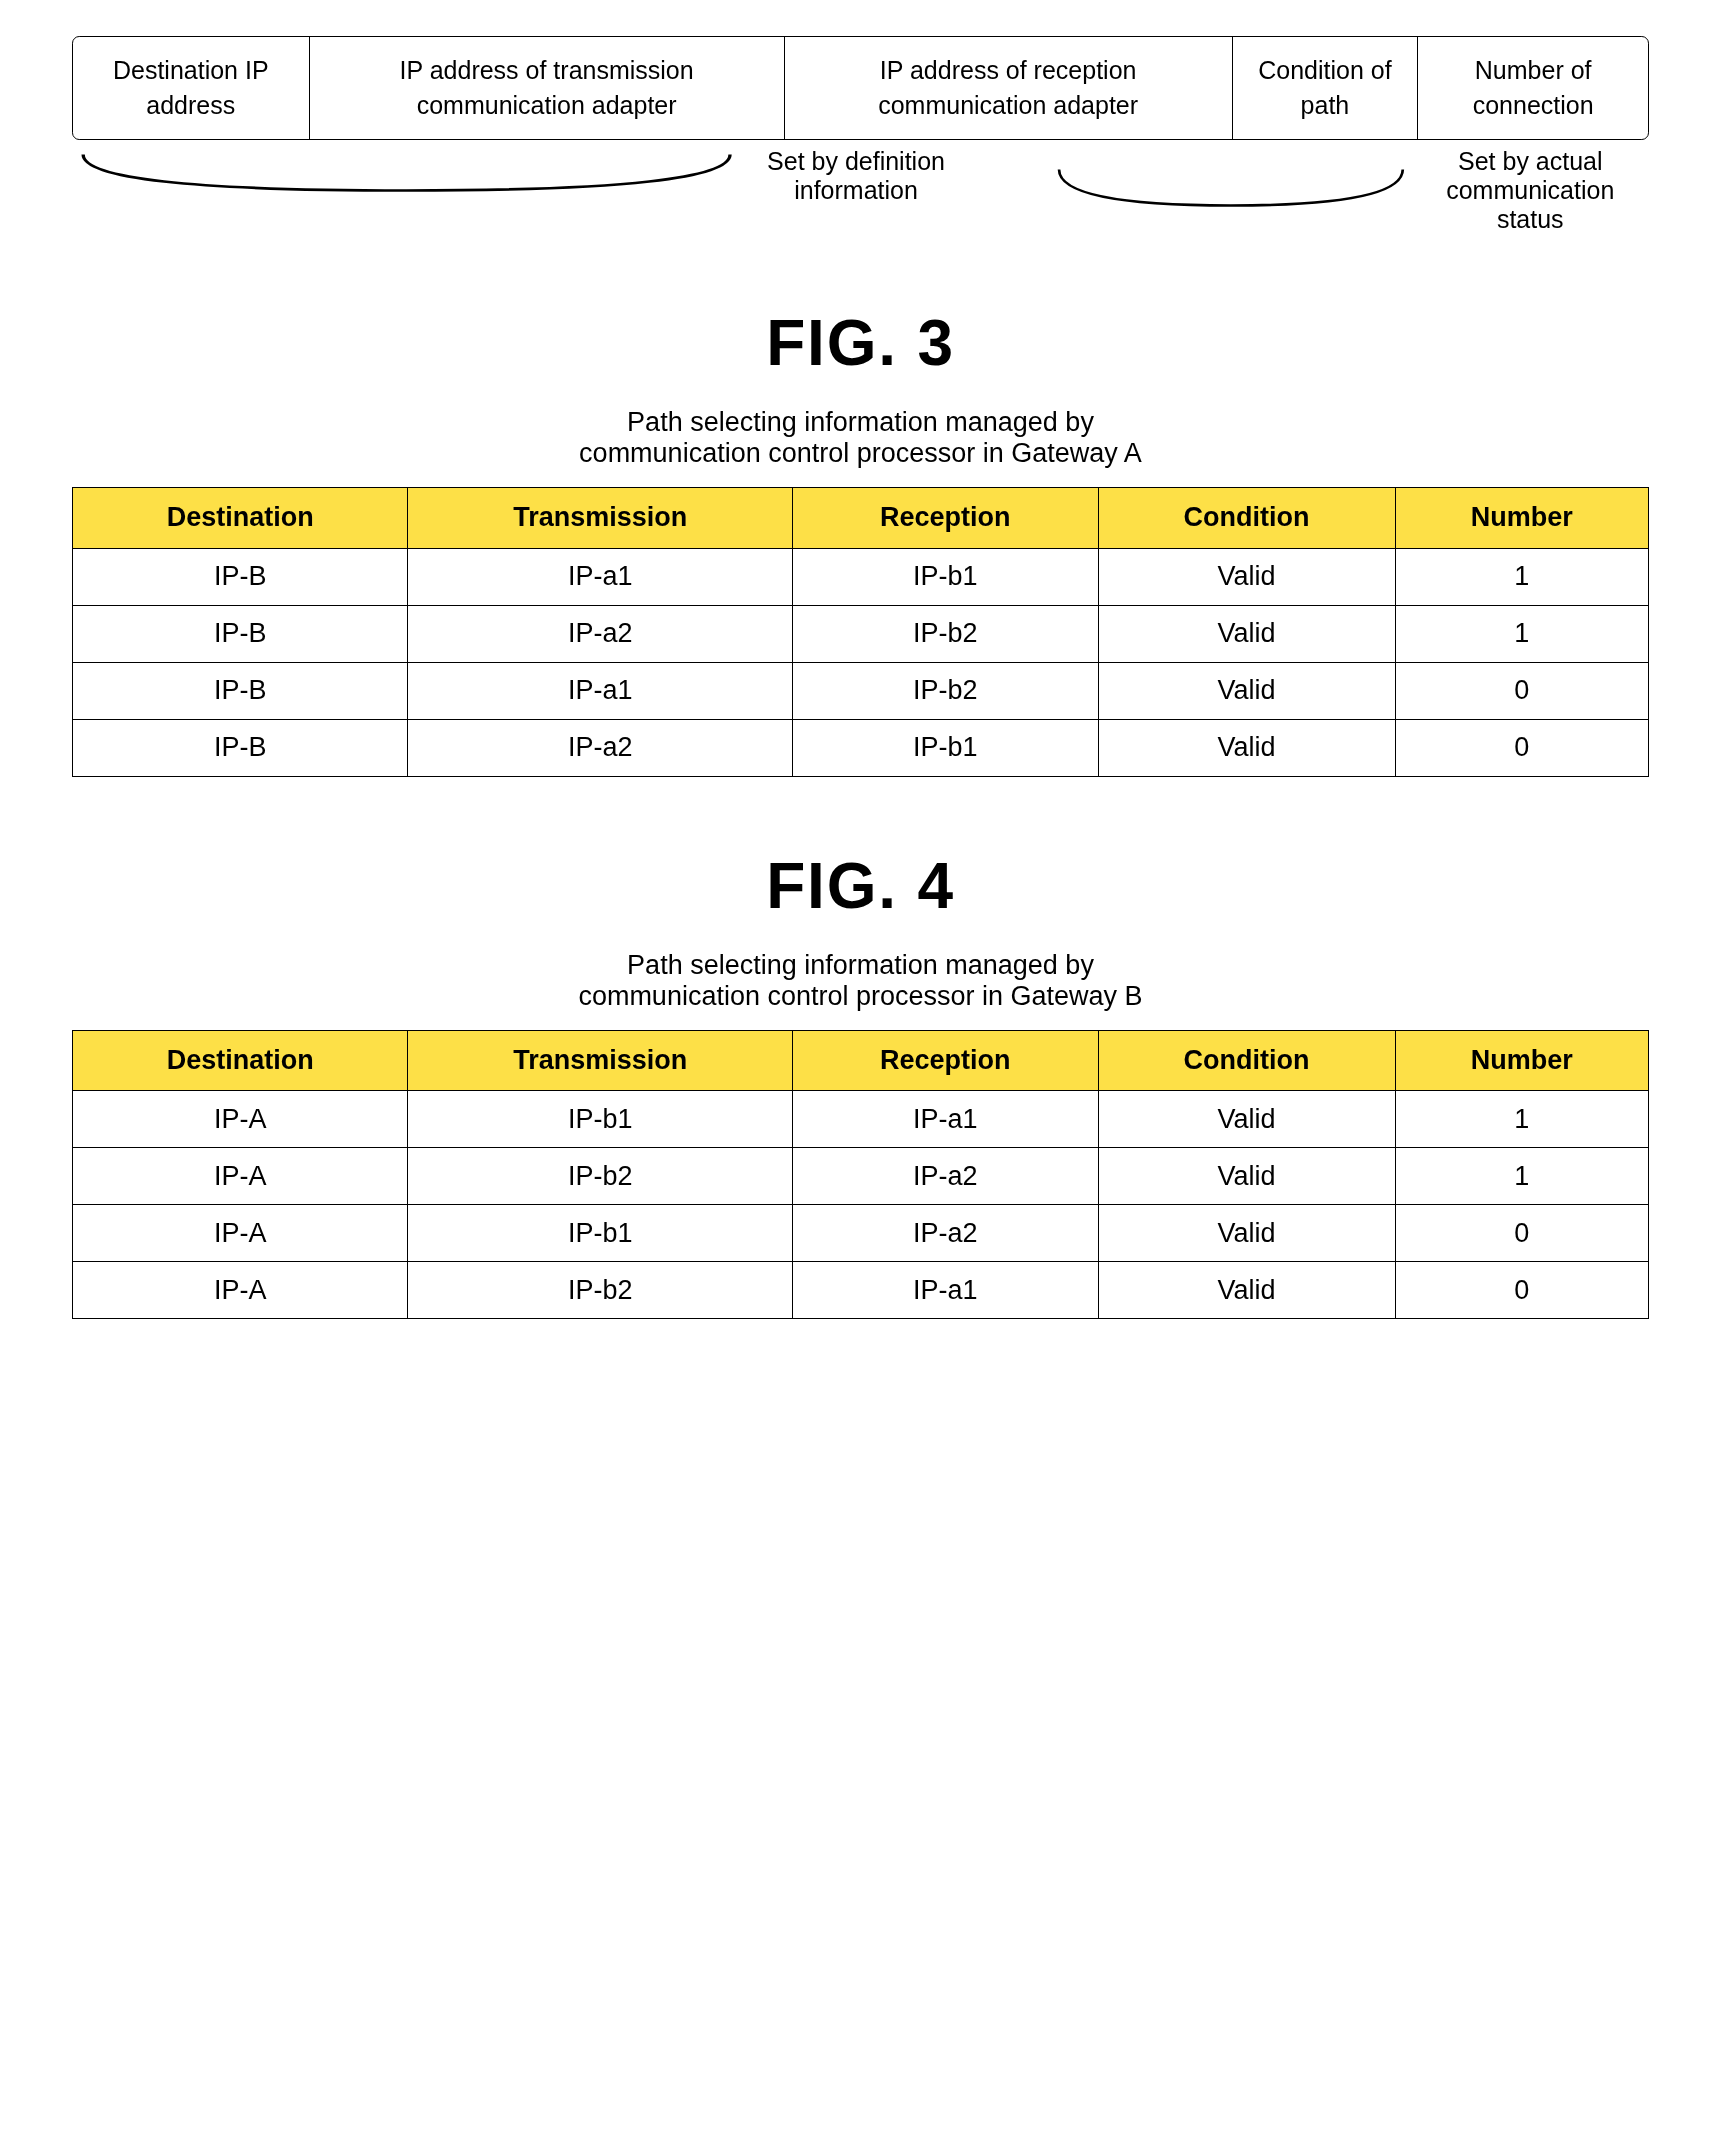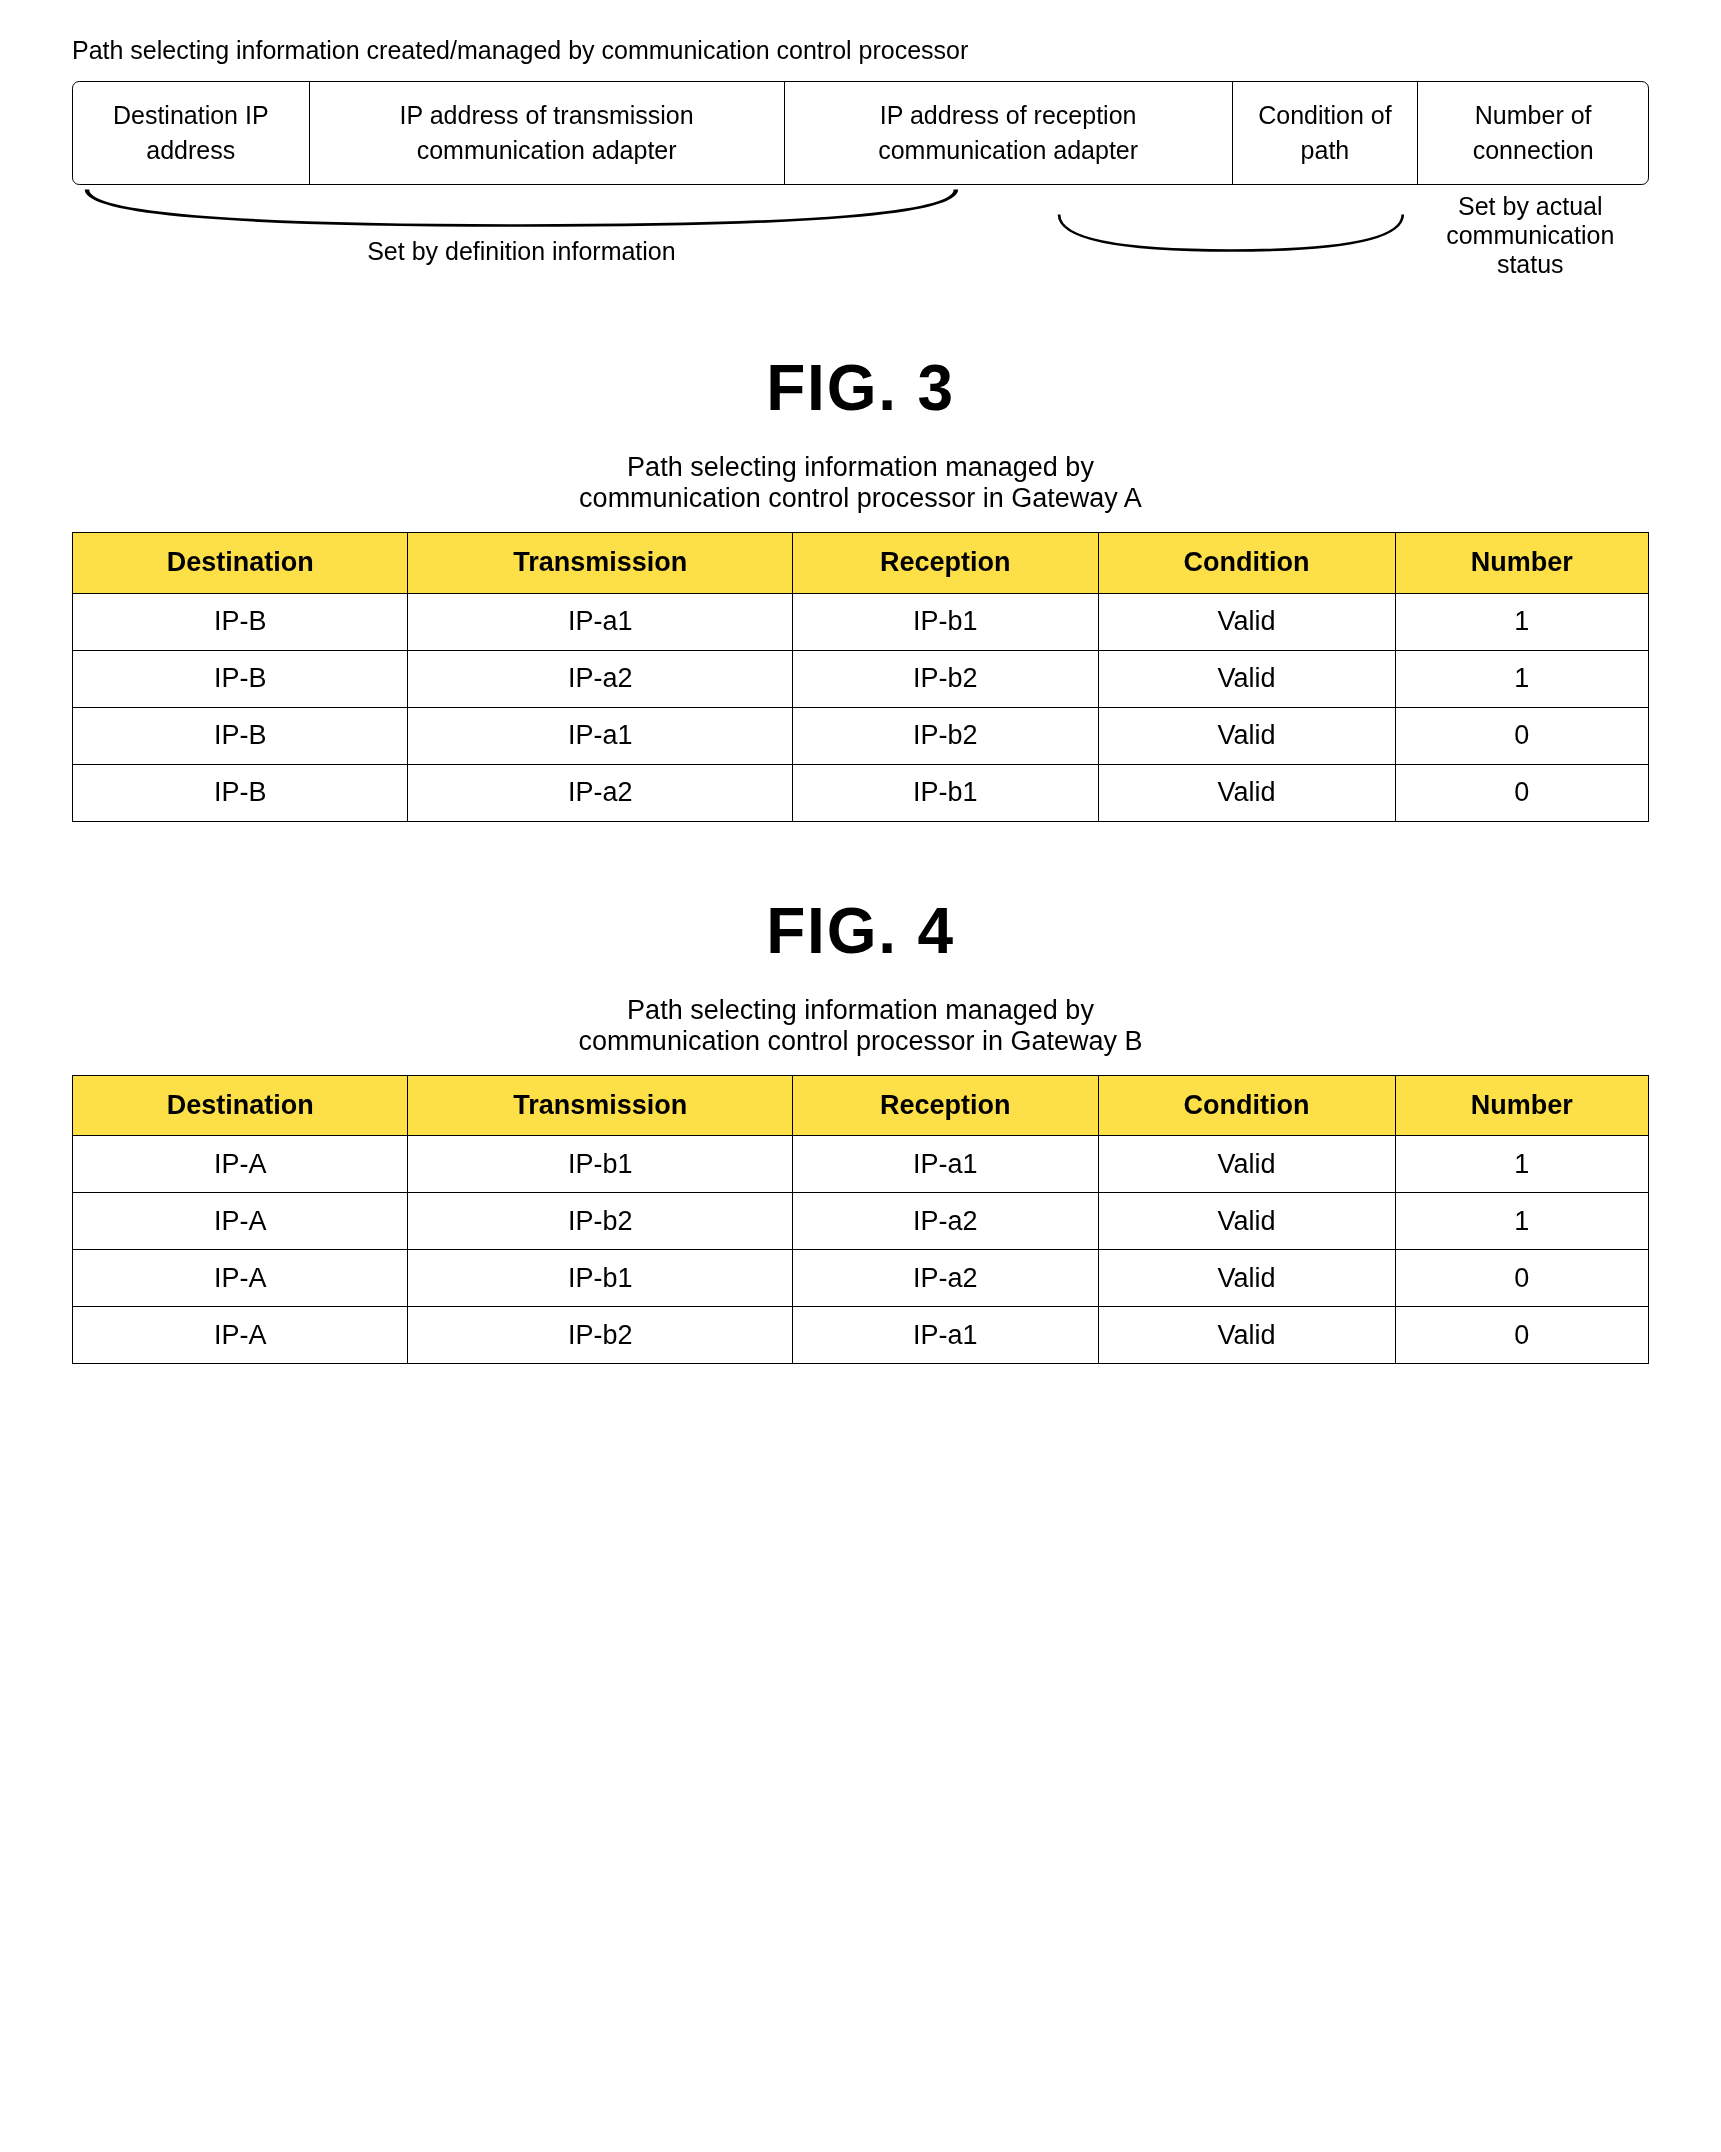--- a/index.html
+++ b/index.html
@@ -77,39 +77,38 @@
     .data-table td {
       border: 1.8px solid #000;
       padding: 12.5px 18px;
       text-align: center;
     }
   </style>
 </head>
 <body>
 
 <div class="section">
-  <div class="fig2-caption">Path selecting information created/managed by communication control processor</div>
 
   <div style="border:1.8px solid #000; border-radius:7.2px; overflow:hidden; display:block; width:100%;">
     <table class="fig2-table">
       <tbody>
           <tr>
         <td>Destination IP address</td>
         <td>IP address of transmission communication adapter</td>
         <td>IP address of reception communication adapter</td>
         <td>Condition of path</td>
         <td>Number of connection</td>
       </tr>
     </tbody>
       </table>
   </div>
 
   <div style="display:flex; justify-content: space-between; align-items: flex-start; margin-top: 0px; width: 100%;">
 
-    <div style="width:57%; padding-left:0px; display:flex; flex-direction:column; align-items:center;">
+    <div style="width:57%; padding-left:0px; display:flex; flex-direction:row; align-items:center;">
       <svg width="100%" height="45" viewBox="0 0 600 50" preserveAspectRatio="none">
         <path d="M 10,5 Q 10,45 300,45 Q 590,45 590,5" stroke="#000" stroke-width="3" fill="none"></path>
       </svg>
       <div style="font-size:25px; margin-top:7.2px; text-align:center;">Set by definition information</div>
     </div>
 
     <div style="width:38%; display:flex; align-items:center;">
       <svg width="100%" height="45" viewBox="0 0 400 50" preserveAspectRatio="none">
         <path d="M 10,5 Q 10,45 200,45 Q 390,45 390,5" stroke="#000" stroke-width="3" fill="none"></path>
       </svg>

